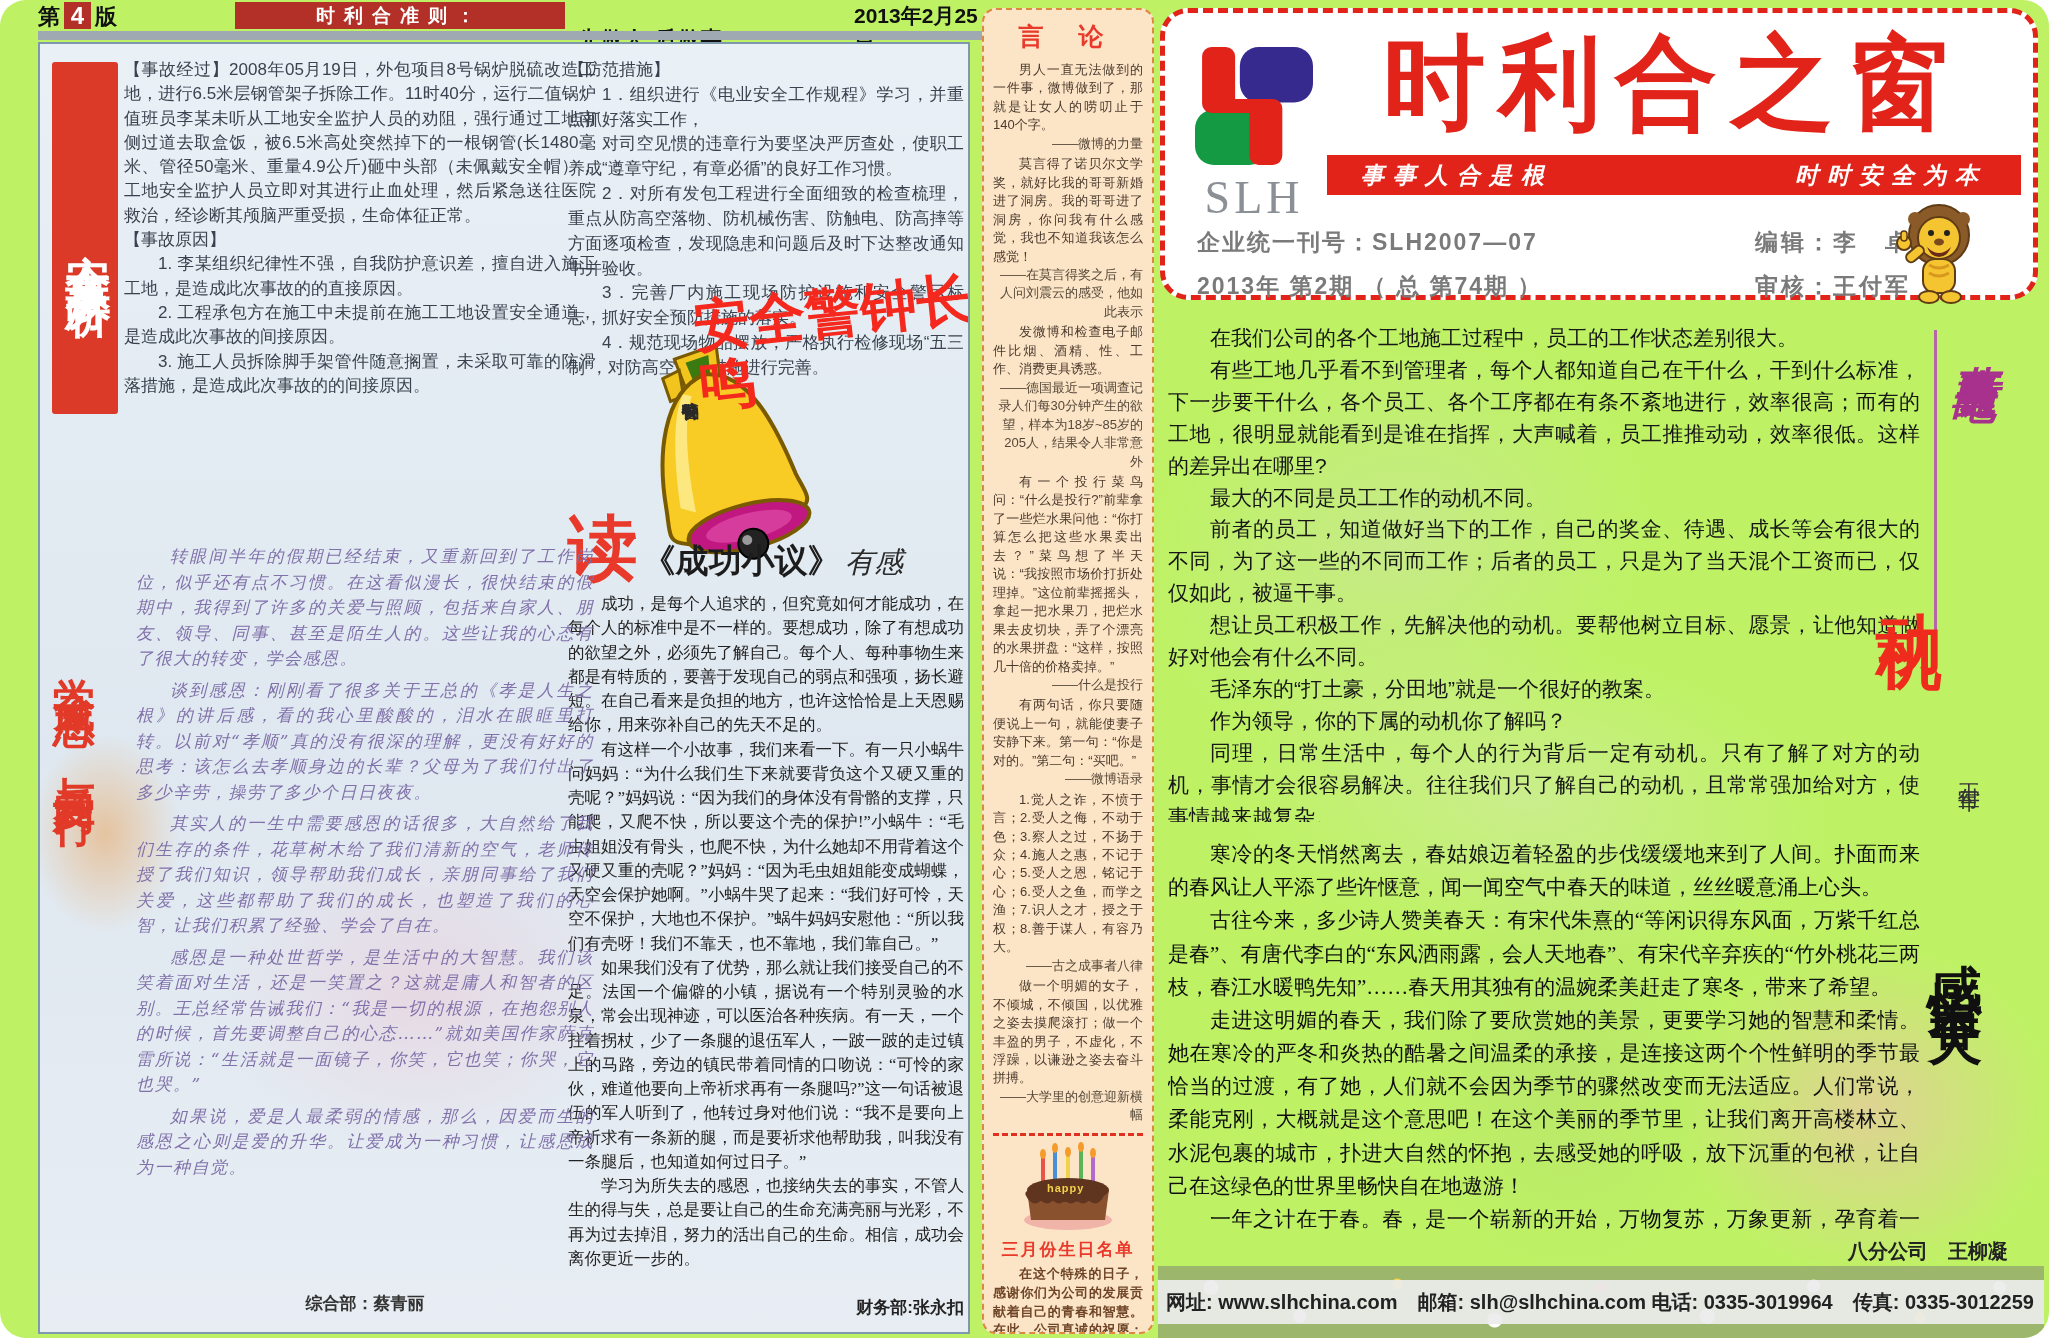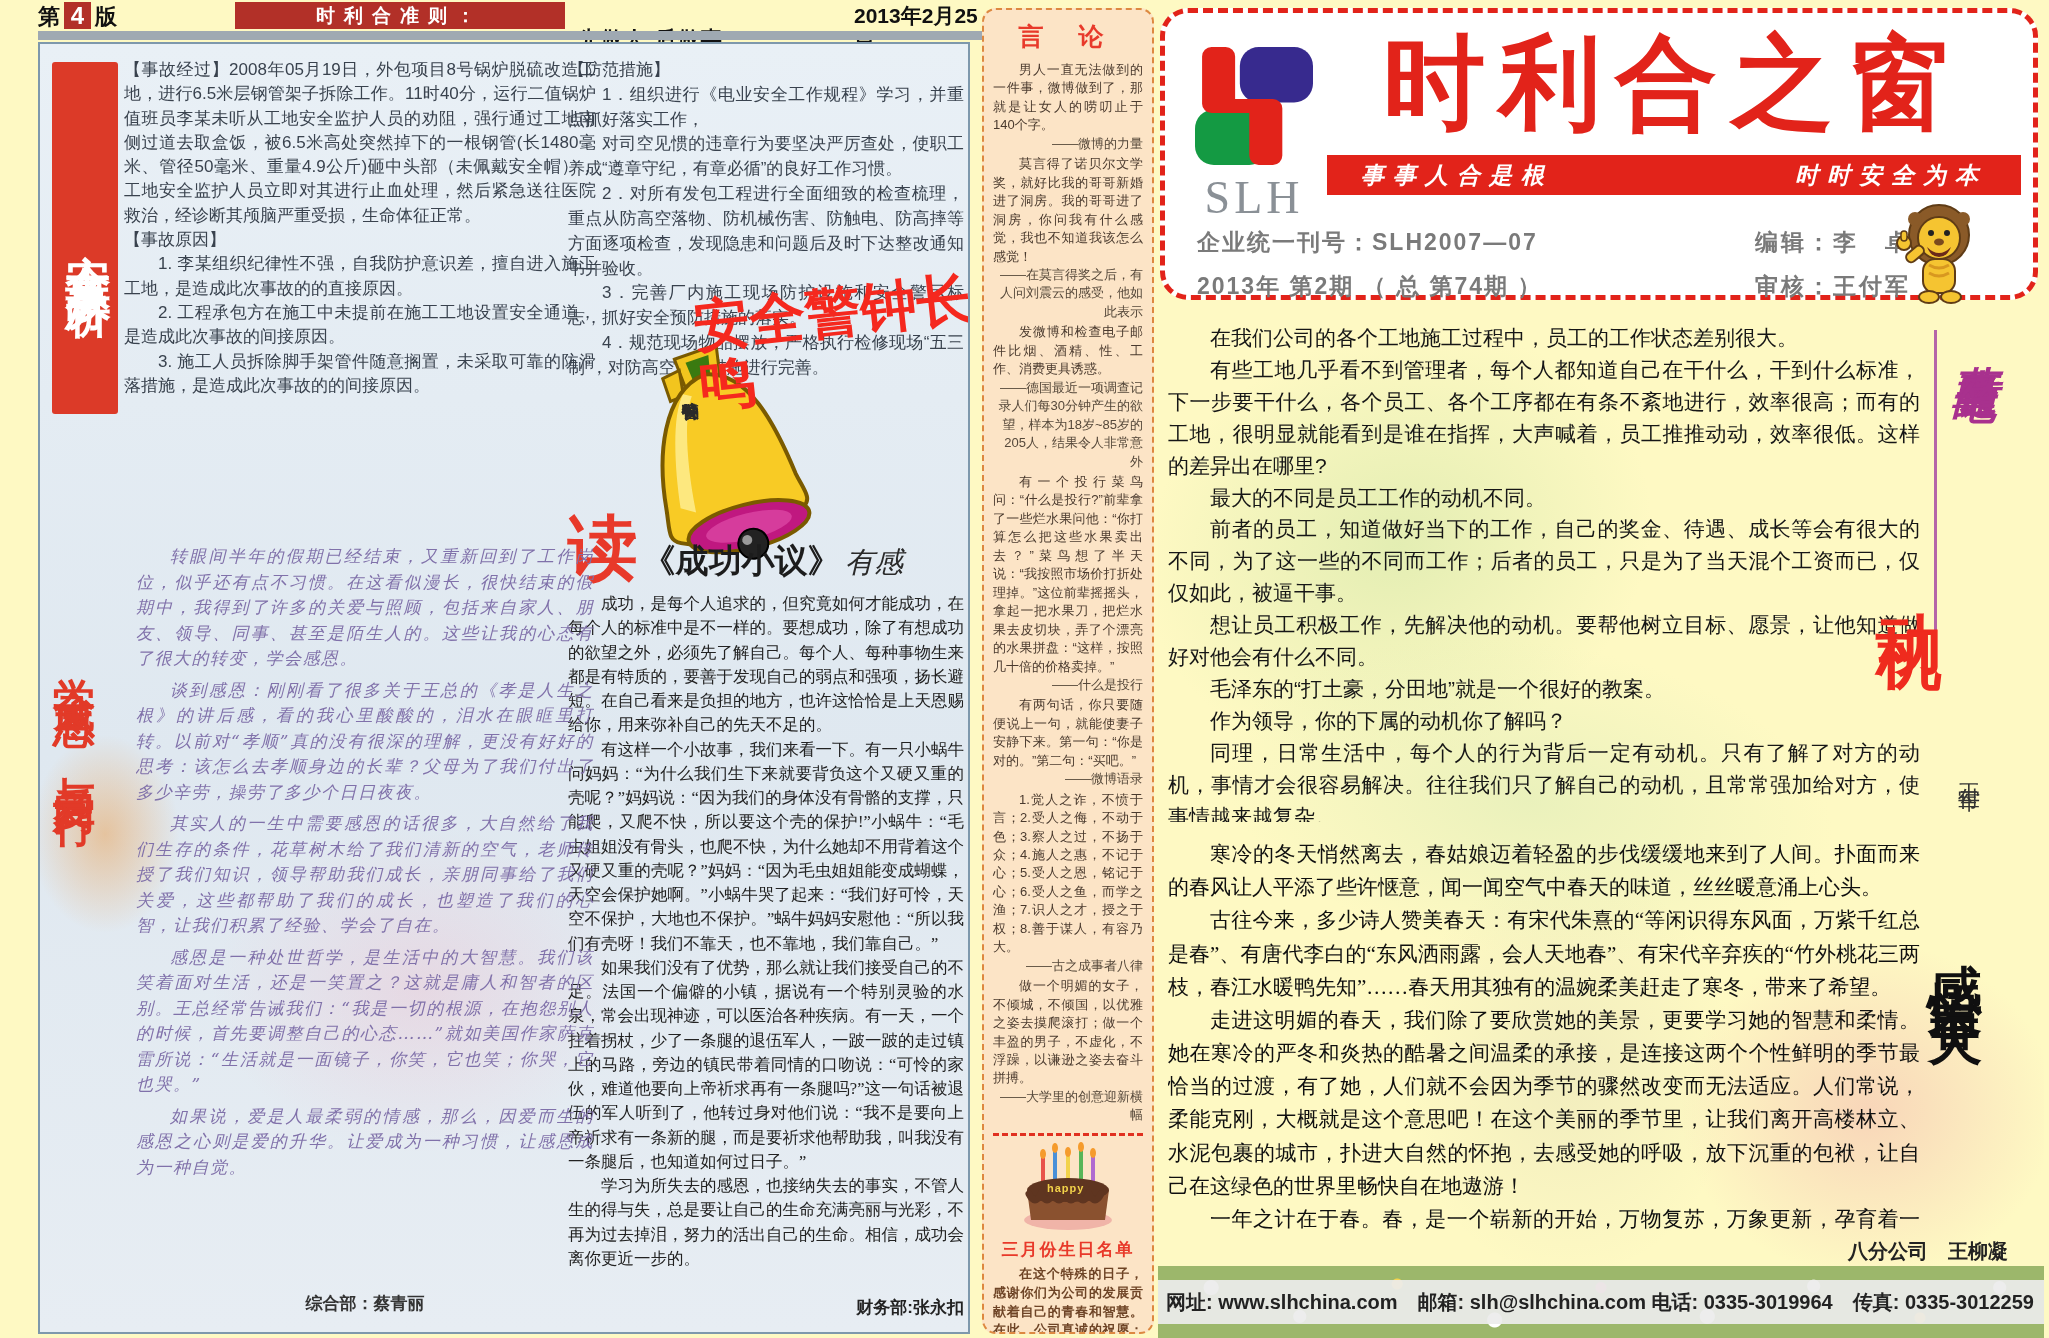--- a/index.html
+++ b/index.html
@@ -1,17 +1,17 @@
 <!DOCTYPE html>
 <html><head>
 <meta charset="utf-8">
 <style>
   html,body{margin:0;padding:0;background:#fff;}
-  #canvas{position:relative;width:2049px;height:1338px;background:#fef9c3;overflow:hidden;
-          font-family:"Liberation Sans",sans-serif;}
+  #canvas{position:relative;width:2049px;height:1338px;background:#bef264;overflow:hidden;
+          font-family:"Liberation Sans",sans-serif;border-radius:26px;}
   .abs{position:absolute;}
   .v{writing-mode:vertical-rl;text-orientation:upright;}
 
   
   .top-strip{left:38px;top:2px;width:952px;height:28px;}
   .ed-char{font-size:22px;font-weight:bold;color:#111;}
   .ed-num{display:inline-block;width:27px;height:27px;background:#b23028;color:#fff;
           font-size:24px;font-weight:bold;text-align:center;line-height:27px;margin:0 4px;}
   .motto-box{left:197px;top:0;width:330px;height:27px;background:#b23028;color:#fff;
              font-size:19px;font-weight:bold;line-height:27px;text-align:center;letter-spacing:9px;}

